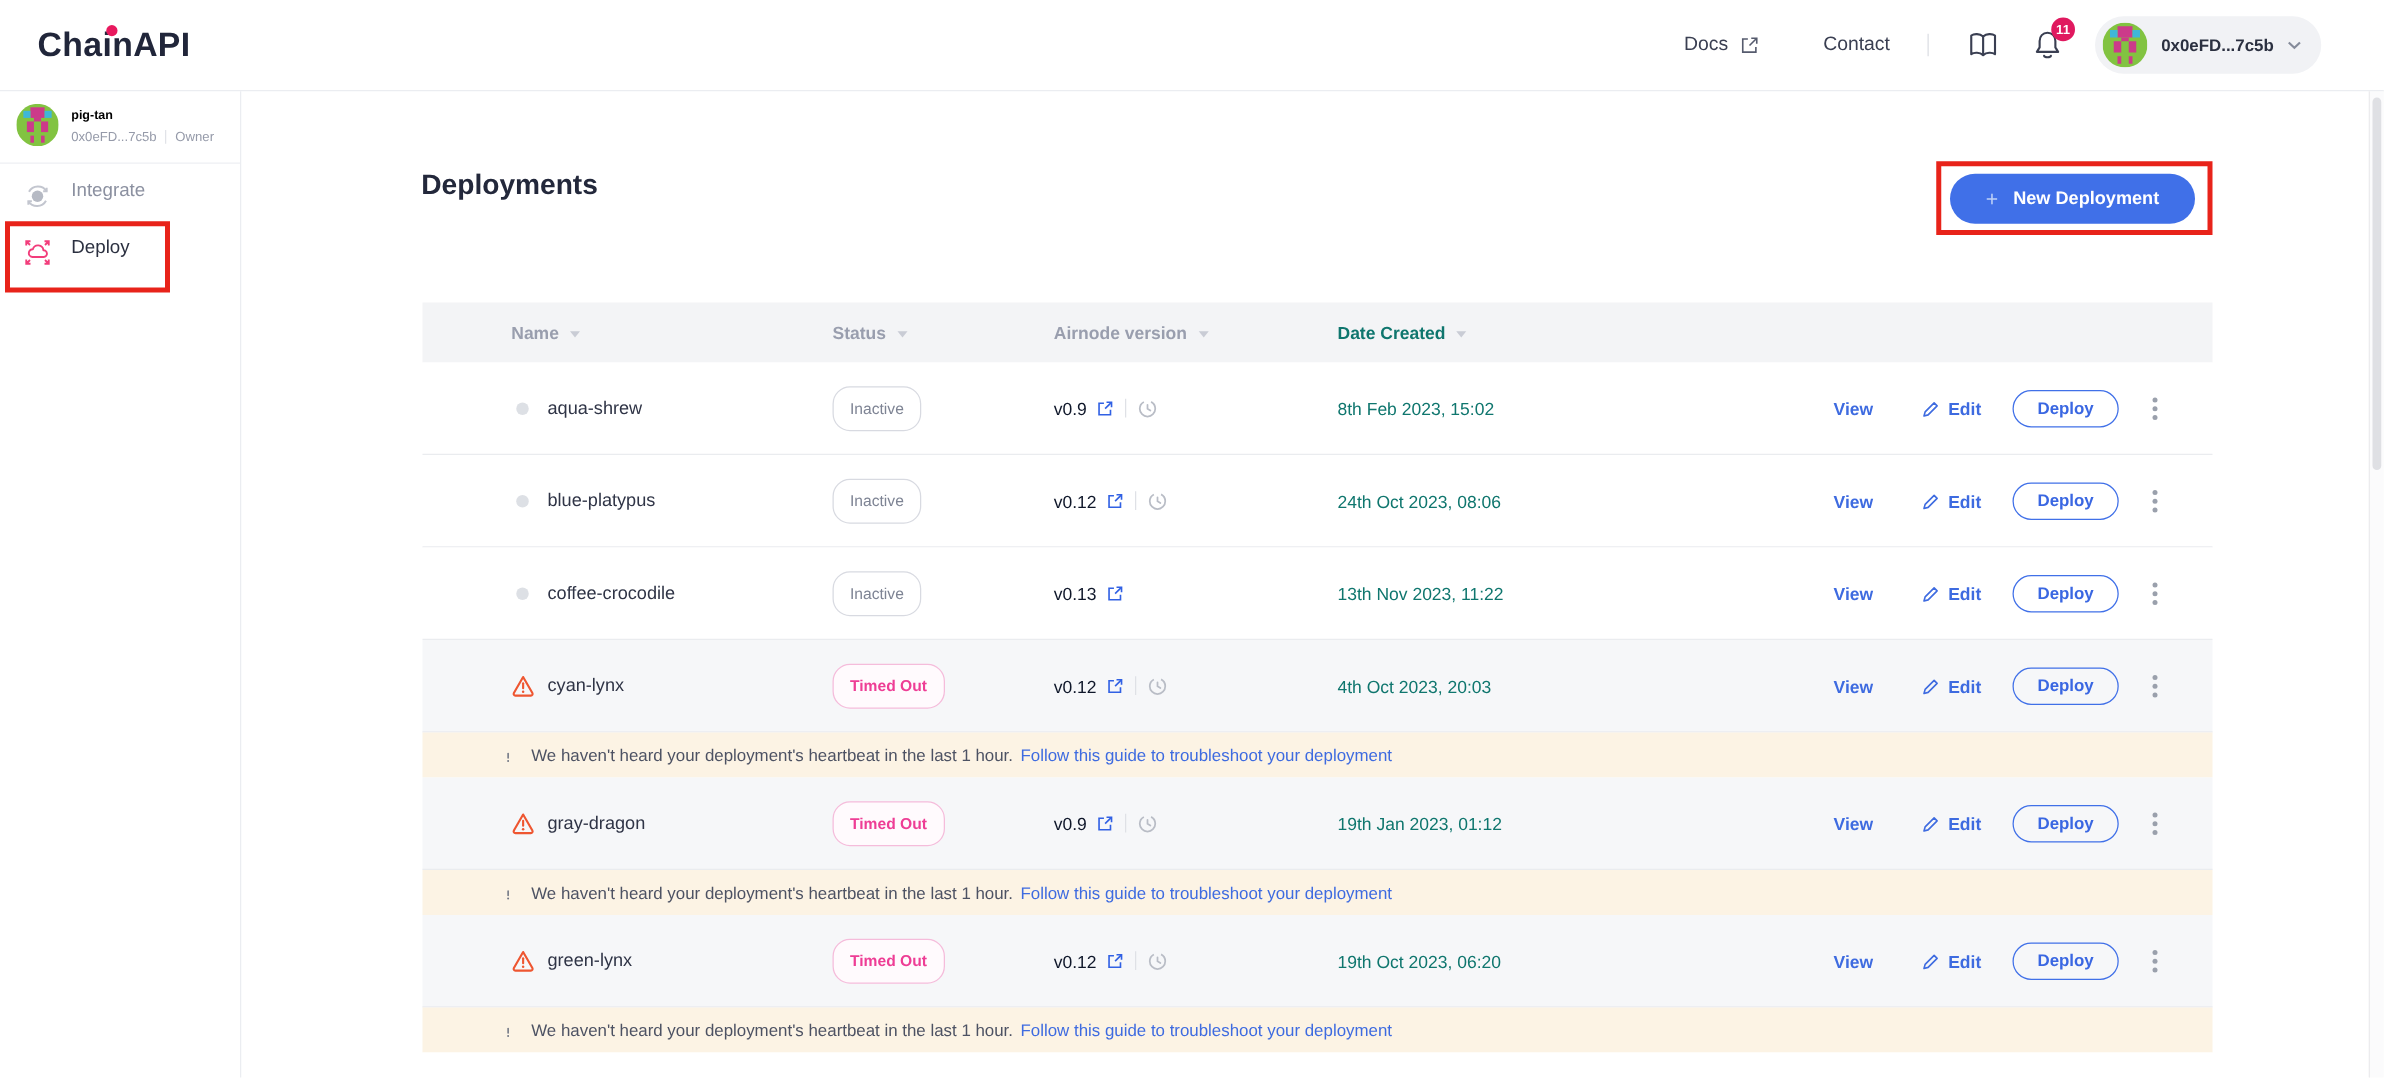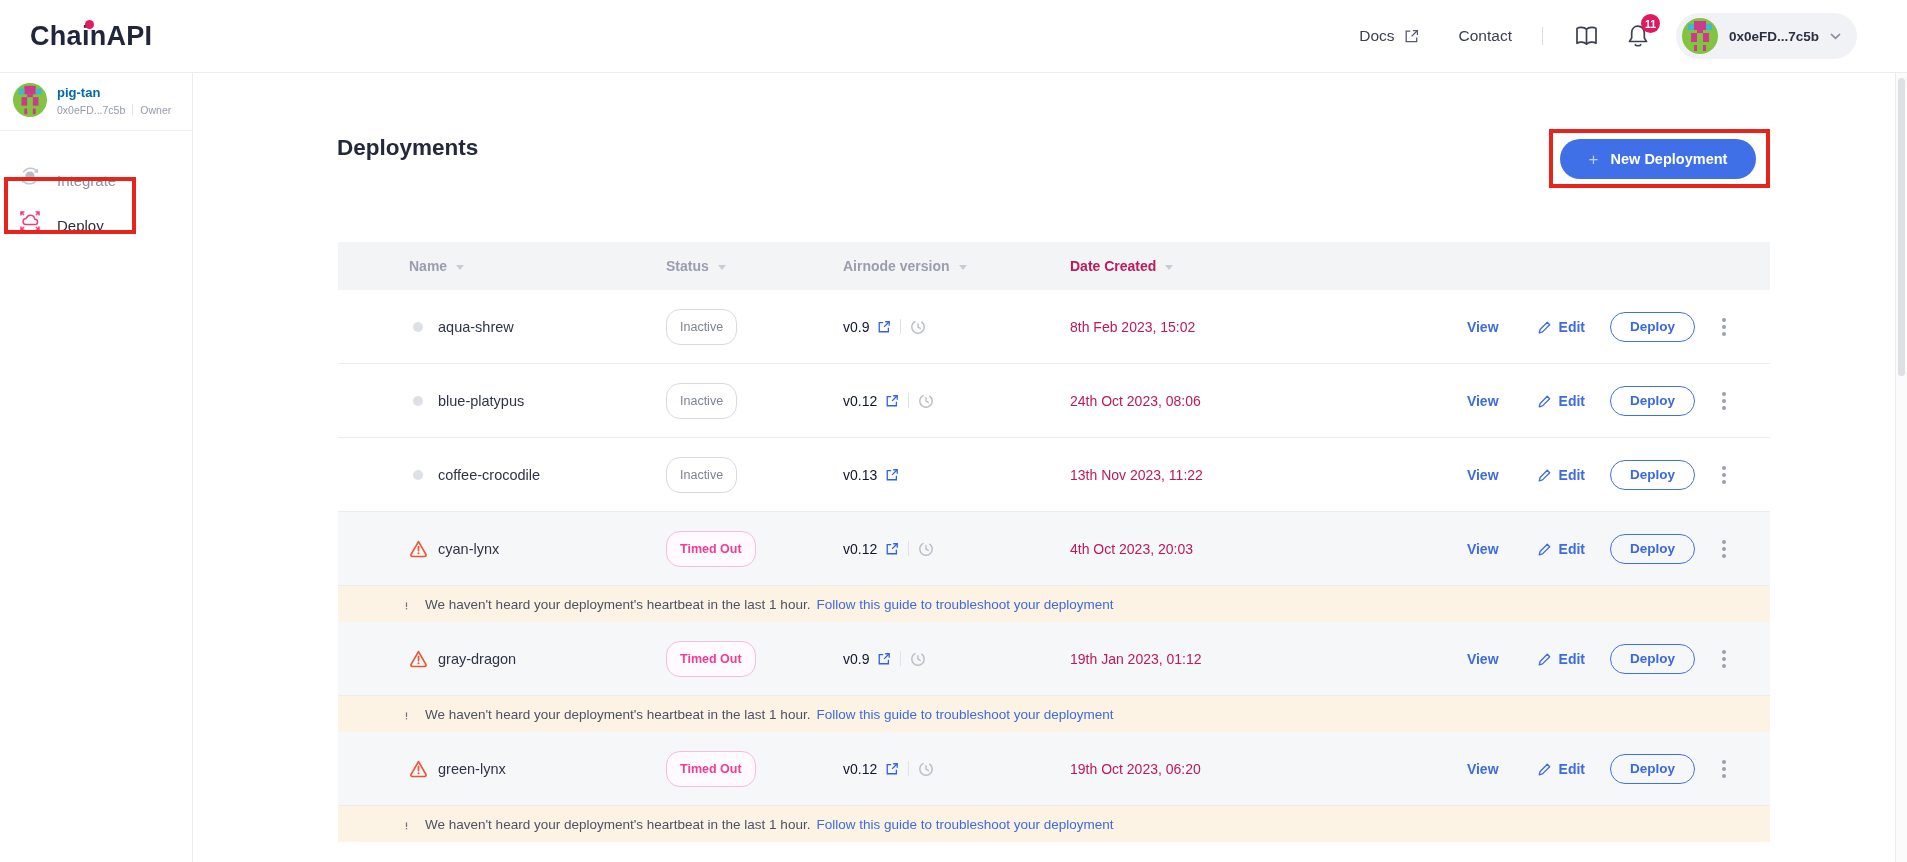--- a/index.html
+++ b/index.html
@@ -9,39 +9,39 @@
   }
   .app{position:absolute;top:0;left:0;width:1907px;height:862px}
 
   
   .navbar{position:absolute;top:0;left:0;right:0;height:72px;background:#fff;
     border-bottom:1px solid #ebedf1;display:flex;align-items:center;z-index:5}
   .logo{position:relative;margin-left:30px;font-size:27px;font-weight:800;color:#21263a;letter-spacing:.3px;cursor:pointer}
   .logo-dot{position:absolute;top:-1px;left:55px;width:9px;height:9px;border-radius:50%;background:#e8195e}
   .nav-right{margin-left:auto;display:flex;align-items:center;margin-right:50px}
   .nav-link{font-size:15.5px;color:#3a3f52;display:flex;align-items:center;gap:9px;cursor:pointer}
-  .nav-link.docs{margin-right:40px}
+  .nav-link.docs{margin-right:52px}
   .nav-link.contact{margin-right:30px}
   .nav-sep{width:1px;height:18px;background:#dcdee4;margin-right:30px}
   .icon-btn{position:relative;margin-right:26px;cursor:pointer;display:flex;align-items:flex-start}
   .badge{position:absolute;top:-9px;right:-10px;min-width:19px;height:19px;border-radius:10px;
     background:#e0195f;color:#fff;font-size:10.5px;font-weight:700;display:flex;align-items:center;justify-content:center;padding:0 3px;box-sizing:border-box}
   .account-pill{display:flex;align-items:center;background:#f1f2f5;border-radius:24px;height:46px;
     padding:0 16px 0 6px;gap:11px;cursor:pointer}
   .avatar{border-radius:50%;overflow:hidden;flex:none}
   .account-addr{font-size:13.5px;font-weight:700;color:#2b3040;white-space:nowrap}
 
   
   .sidebar{position:absolute;top:72px;left:0;bottom:0;width:193px;background:#fff;border-right:1px solid #ebedf1;box-sizing:border-box}
   .side-user{display:flex;gap:10px;padding:11px 12px 13px 13px;border-bottom:1px solid #eef0f3;align-items:center}
-  .side-name{font-size:13px;font-weight:700;color:#0369a1;line-height:16px}
+  .side-name{font-size:10px;font-weight:700;color:#000000;line-height:16px}
   .side-meta{font-size:10.5px;color:#959aa9;display:flex;gap:7px;align-items:center;margin-top:3px;white-space:nowrap}
   .side-meta .mdiv{width:1px;height:11px;background:#e1e3e8}
   .side-nav{padding-top:13px}
-  .side-item{height:45px;display:flex;align-items:flex-end;gap:14px;padding-left:17px;font-size:15px;cursor:pointer}
+  .side-item{height:45px;display:flex;align-items:flex-start;gap:14px;padding-left:17px;font-size:15px;cursor:pointer}
   .side-item.integrate{color:#8b90a0}
   .side-item.deploy{color:#2b3040}
 
   
   .annotation{position:absolute;border:4px solid #e8231a;z-index:30;pointer-events:none}
   .anno-deploy{left:4px;top:177px;width:124px;height:49px}
   .anno-newdep{left:1549px;top:129px;width:213px;height:51px}
 
   
   .page-title{position:absolute;left:337px;top:135px;font-size:22.5px;font-weight:700;color:#23283b}
@@ -67,21 +67,21 @@
   .name-ico{width:20px;display:flex;align-items:center;justify-content:center;margin-right:10px;flex:none}
   .dot{width:10px;height:10px;border-radius:50%;background:#dde0e5}
   .row-name{color:#2f3446}
   .pill{height:36px;display:inline-flex;align-items:center;padding:0 13px;border-radius:14px;font-size:12.5px;box-sizing:border-box}
   .pill-inactive{border:1px solid #d8dae1;color:#7e8494;background:transparent}
   .pill-timeout{border:1px solid #f5bcdb;color:#ee3d95;background:#fffafd;font-weight:700}
   .ver-link{display:flex;align-items:center;gap:8px;cursor:pointer;text-decoration:none}
   .ver-label{color:#0f172a;font-weight:400;font-size:14px}
   .ver-extra{display:flex;align-items:center}
   .vdiv{width:1px;height:15px;background:#dfe1e6;margin:0 9px}
-  .c-date span{color:#be185d;font-size:14px}
+  .c-date span{color:#0f766e;font-size:14px}
   .act-view{color:#3e6be0;font-size:14px;font-weight:700;cursor:pointer;text-decoration:none}
   .act-edit{display:flex;align-items:flex-end;gap:7px;color:#3e6be0;font-size:14px;font-weight:700;cursor:pointer;text-decoration:none;margin-left:38px}
   .act-deploy{width:85px;height:30px;border-radius:15px;border:1.5px solid #4070e8;background:transparent;color:#3a67e2;
     font-family:"Liberation Sans",sans-serif;font-size:13.5px;font-weight:700;cursor:pointer;margin-left:25px}
   .kebab{display:flex;flex-direction:column;gap:3px;margin-left:23px;cursor:pointer;padding:4px}
   .kebab i{width:4px;height:4px;border-radius:50%;background:#9aa0ac;display:block}
   .t-banner{height:36px;background:#fcf3e4;display:flex;align-items:center;padding-left:60px;font-size:13.5px;box-sizing:border-box}
   .t-banner svg{margin-right:10px;flex:none}
   .b-msg{color:#4d5263}
   .b-link{color:#3e6be0;margin-left:6px;cursor:pointer;text-decoration:none}

